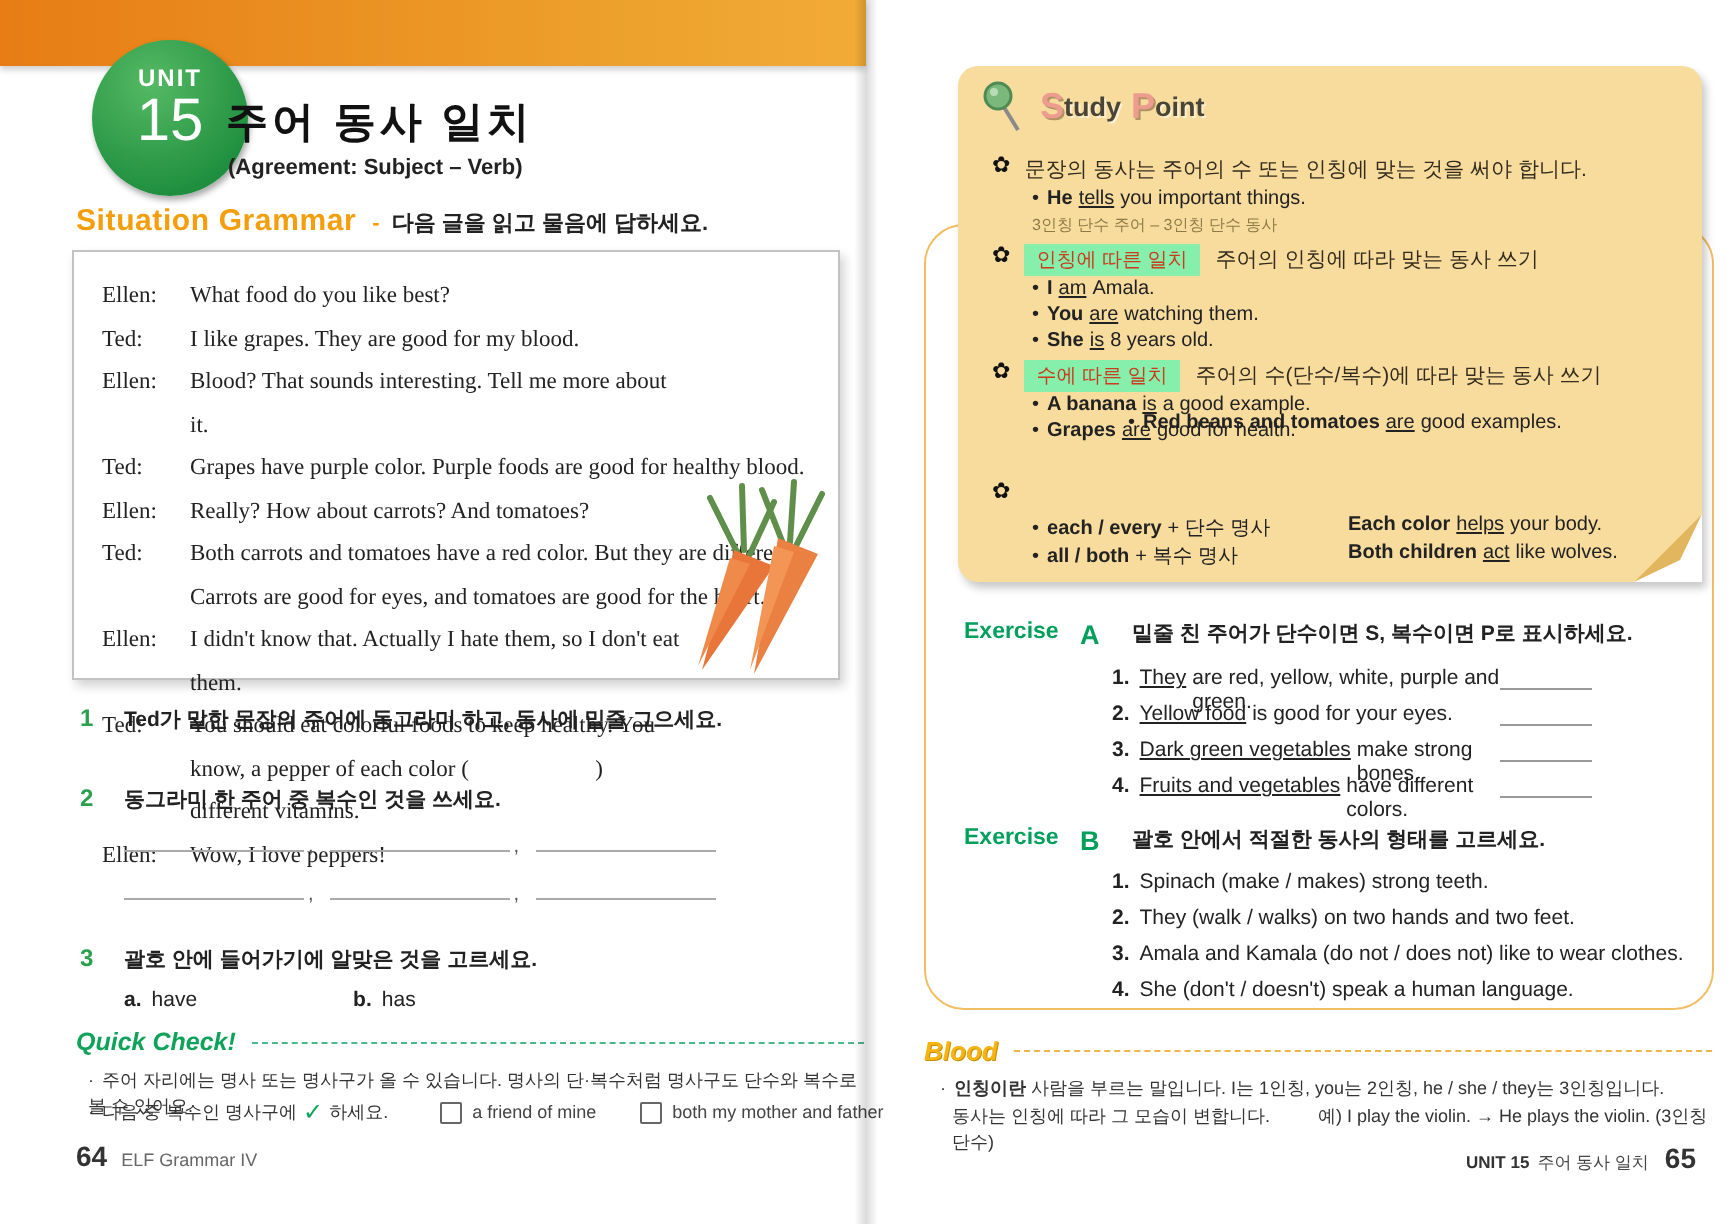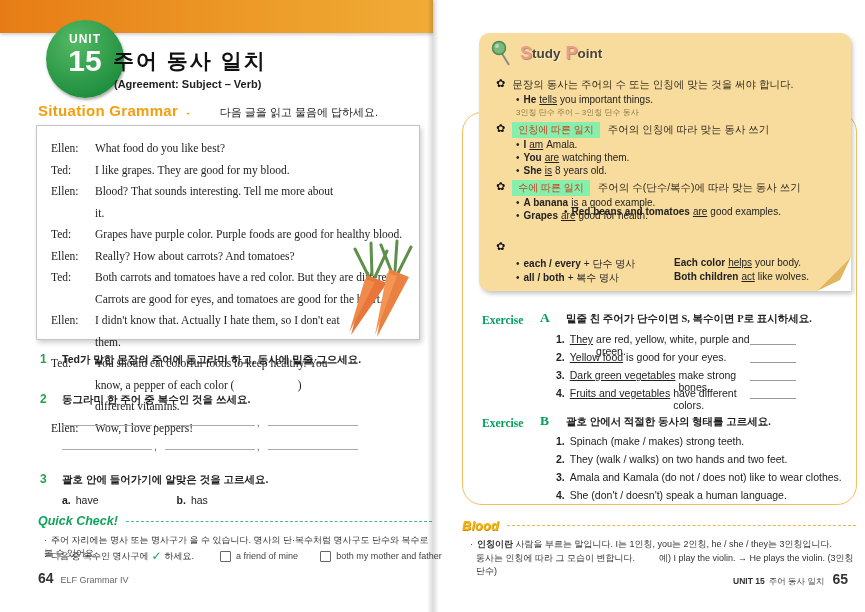--- a/index.html
+++ b/index.html
@@ -6,28 +6,28 @@
   body { background:#ffffff; font-family:"Liberation Sans","DejaVu Sans",sans-serif; }
   .spread { position:relative; width:865px; height:612px; background:#ffffff; overflow:hidden; color:#222; }
 
   
   .band { position:absolute; left:0; top:0; width:433px; height:33px;
           background:linear-gradient(90deg,#e77c15,#eda02c 70%,#f2ab37); box-shadow:0 2px 3px rgba(0,0,0,.18); }
   .unit-circle { position:absolute; left:46px; top:20px; width:78px; height:78px; border-radius:50%;
           background:radial-gradient(circle at 38% 28%, #55b964, #1f8f3f 75%); box-shadow:1px 2px 3px rgba(0,0,0,.35);
           text-align:center; color:#fff; }
   .unit-word { font-size:12px; font-weight:bold; letter-spacing:1px; margin-top:12px; }
-  .unit-num  { font-size:30px; font-weight:bold; line-height:30px; }
+  .unit-num  { font-size:30px; font-weight:normal; line-height:30px; }
   .unit-title { position:absolute; left:113px; top:47px; font-size:21px; font-weight:bold; color:#111; letter-spacing:2px; }
   .unit-subtitle { position:absolute; left:114px; top:78px; font-size:11px; font-weight:bold; color:#222; }
 
   .sg-row { position:absolute; left:38px; top:102px; font-size:11px; }
   .sg-title { color:#f59e0c; font-weight:bold; font-size:15px; letter-spacing:.3px; }
   .sg-dash { color:#f59e0c; font-weight:bold; margin:0 6px 0 8px; }
-  .sg-instr { font-weight:normal; color:#222;margin-left:24px; }
+  .sg-instr { font-weight:bold; color:#222; }
 
   .dlg-box { position:absolute; left:36px; top:125px; width:384px; height:215px; background:#fff;
              border:1px solid #c3c3c3; box-shadow:2px 3px 5px rgba(0,0,0,.18); padding:12px 10px 8px 14px;
              font-family:"Liberation Serif","DejaVu Serif",serif; font-size:11.5px; }
   .dlg-row { display:flex; line-height:21.5px; }
   .spk { width:44px; flex:0 0 44px; }
   .dlg-text { flex:1; padding-right:66px; }
   .dlg-row.no-pad .dlg-text { padding-right:0; }
   .carrots { position:absolute; right:2px; bottom:2px; }
 
@@ -80,21 +80,21 @@
   .sp-ex, .sp-note, .sp-row { position:absolute; left:516px; font-size:10px; color:#222; }
   .sp-note { font-size:8px; color:#8d7b46; }
   .dot { margin-right:4px; color:#222; }
   .exb { font-weight:bold; margin-right:3px; }
   .exu { text-decoration:underline; margin-right:3px; }
   .rowb { font-weight:bold; margin-right:3px; }
   .rowr { color:#222; }
   .sp-row { width:330px; }
   .rowex { position:absolute; left:158px; top:0; }
 
-  .ex-head { position:absolute; display:flex; align-items:flex-end;font-family:Liberation Serif, serif; }
+  .ex-head { position:absolute; display:flex; align-items:flex-start; }
   .ex-label { color:#00a05c; font-weight:bold; font-size:11.5px; width:58px; }
   .ex-letter { color:#00a05c; font-weight:bold; font-size:13.5px; width:18px; margin-right:8px; }
   .ex-instr { font-weight:bold; font-size:10.5px; color:#222; }
   .eh-a { left:482px; top:310px; } .eh-b { left:482px; top:413px; }
   .ex-item { position:absolute; left:556px; width:240px; display:flex; font-size:10.5px; color:#222; }
   .inum { font-weight:bold; margin-right:5px; }
   .iu { text-decoration:underline; margin-right:3px; white-space:nowrap; }
   .iblank { margin-left:auto; width:46px; border-bottom:1px solid #999; height:12px; flex:0 0 46px; }
   .ea1 { top:333px; } .ea2 { top:351px; } .ea3 { top:369px; } .ea4 { top:387px; }
   .eb1 { top:435px; } .eb2 { top:453px; } .eb3 { top:471px; } .eb4 { top:489px; }

